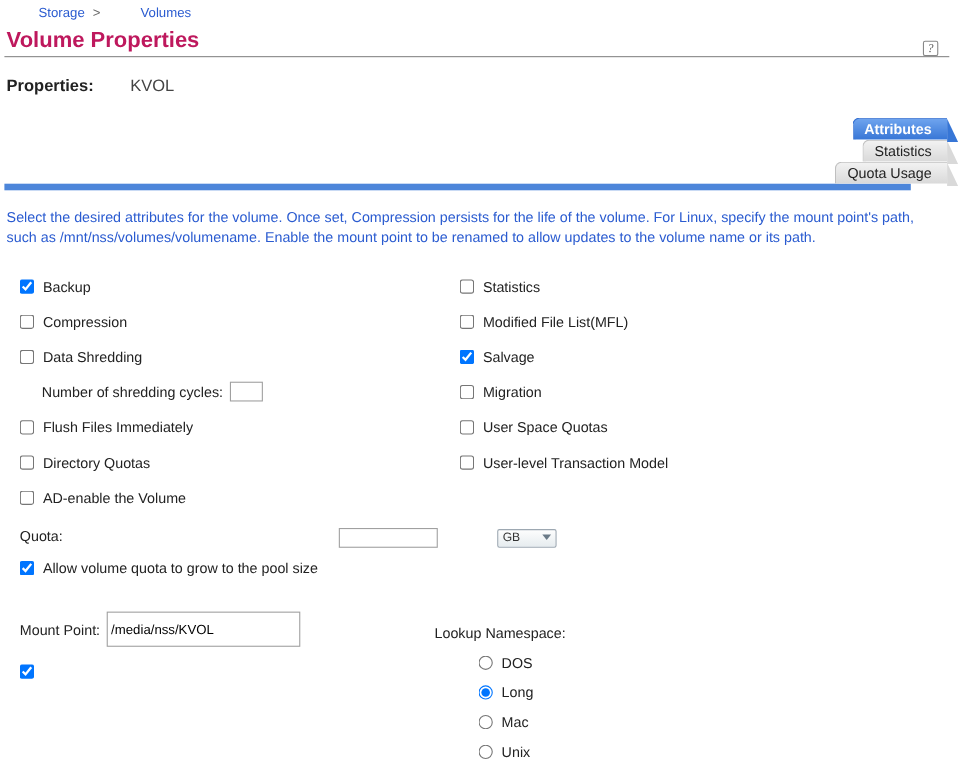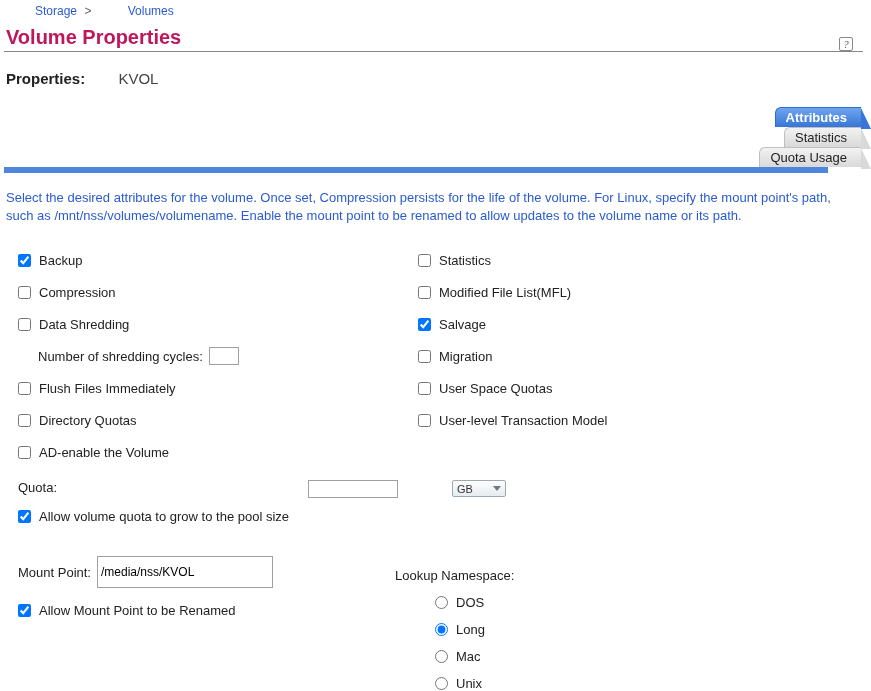--- a/index.html
+++ b/index.html
@@ -315,21 +315,20 @@
 </div>
 
 <div style="display:flex;">
   <div>
     <div class="mount-row">
       <span class="mlabel">Mount Point:</span>
       <input type="text" class="mount-input" value="/media/nss/KVOL" style="">
     </div>
     <div class="row" style="margin-top:10px;">
       <input type="checkbox" checked="" style="">
-      <label>Allow Mount Point to be Renamed</label>
     </div>
   </div>
   <div class="lookup-col">
     <div class="lookup-title" style="margin-top:32px;">Lookup Namespace:</div>
     <div class="radio-row">
       <input type="radio" name="ns" style="">
       <label>DOS</label>
     </div>
     <div class="radio-row">
       <input type="radio" name="ns" checked="" style="">

